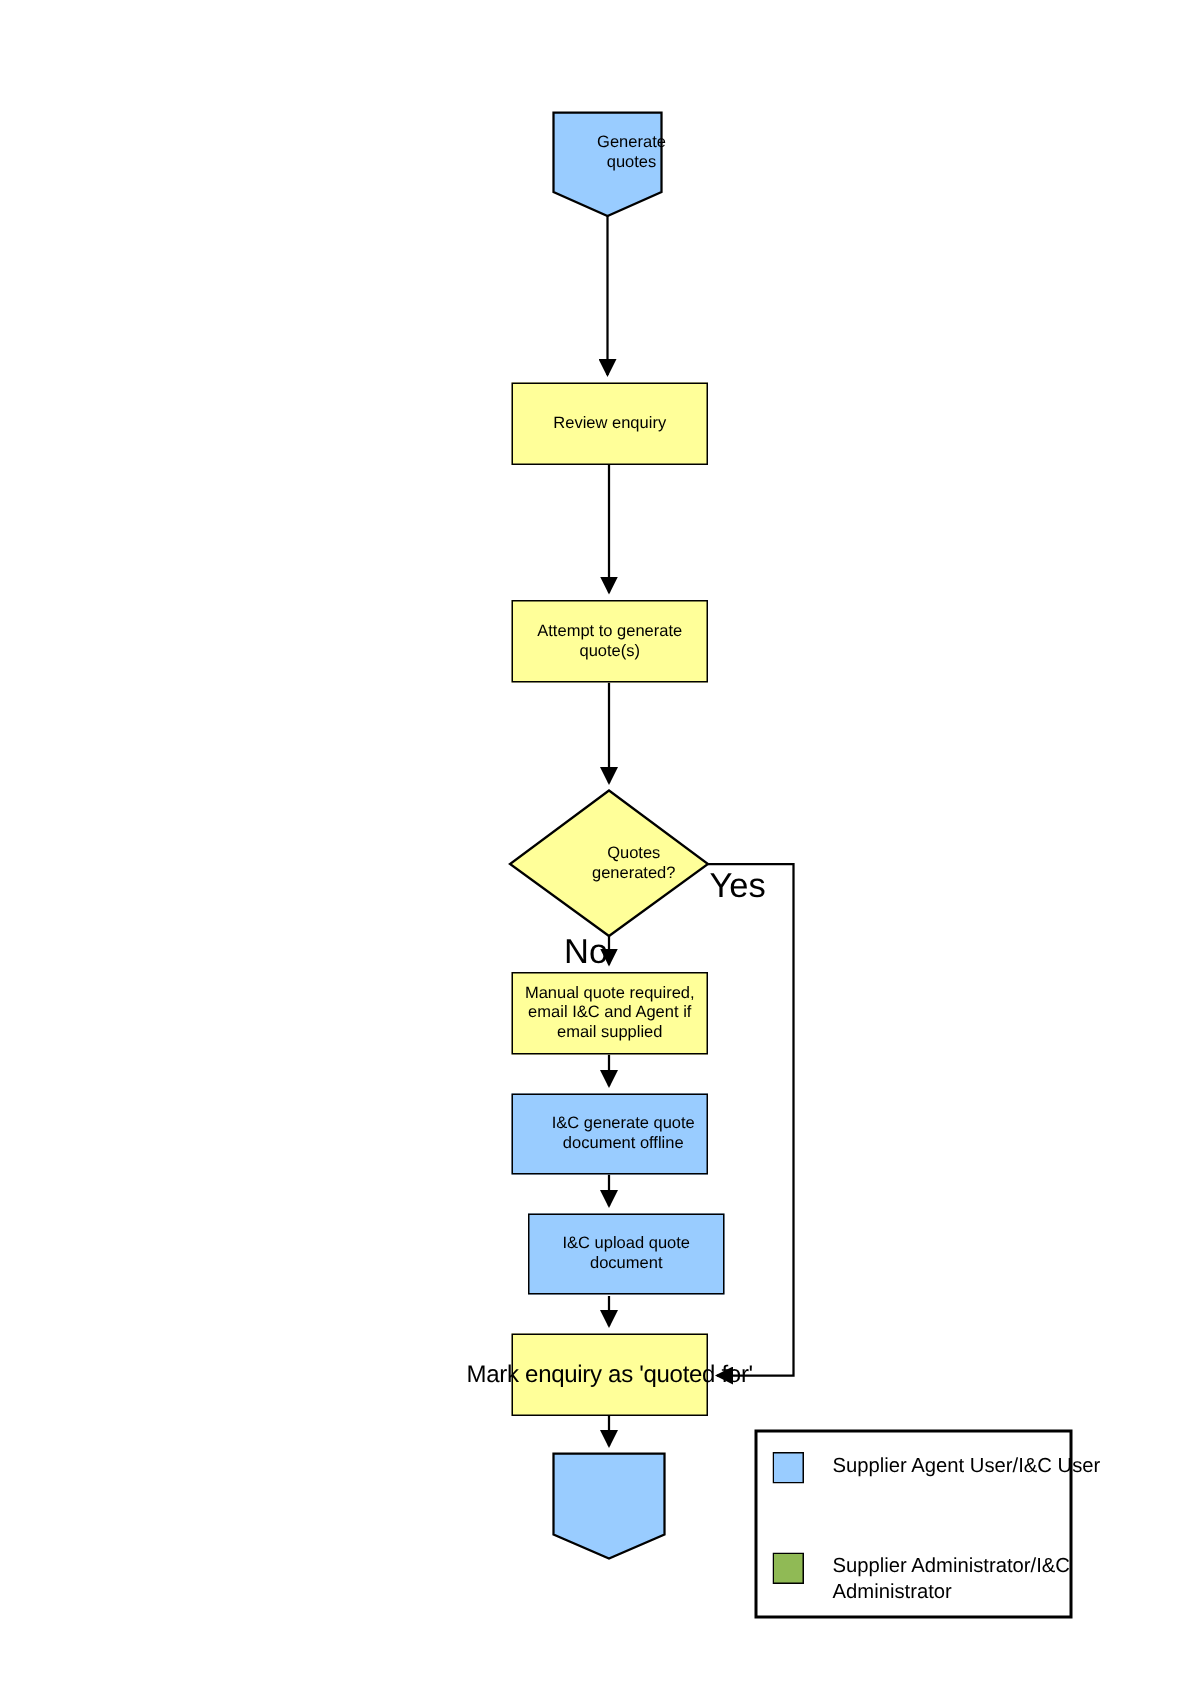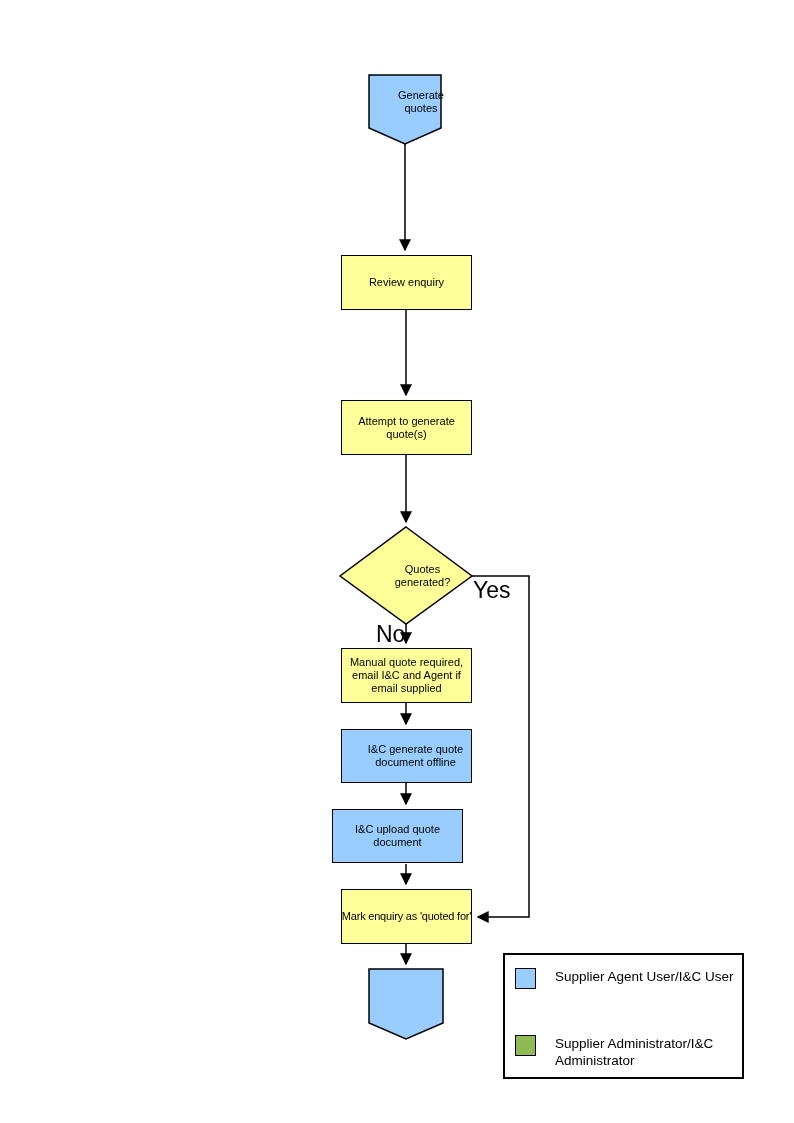--- a/index.html
+++ b/index.html
@@ -45,21 +45,21 @@
   .nowrap { white-space: nowrap; }
   .branch-label {
     position: absolute;
     font-size: 23px;
     line-height: 23px;
     color: #000000;
   }
   .legend {
     position: absolute;
     left: 503px; top: 953px;
-    width: 241px; height: 126px;
+    width: 212px; height: 126px;
     border: 2px solid #000000;
     background: #ffffff;
   }
   .legend-row {
     position: absolute;
     left: 10px;
     display: flex;
     align-items: flex-start;
   }
   .legend-swatch {
@@ -118,25 +118,25 @@
   </div>
 
   <div class="node-box fill-yellow" style="left:341px; top:648px; width:131px; height:55px;">
     <span>Manual quote required, email I&amp;C and Agent if email supplied</span>
   </div>
 
   <div class="node-box fill-blue" style="left:341px; top:729px; width:131px; height:54px;padding-left:20px;">
     <span>I&amp;C generate quote document offline</span>
   </div>
 
-  <div class="node-box fill-blue" style="left:332px; top:809px; width:131px; height:54px;">
+  <div class="node-box fill-blue" style="left:352px; top:809px; width:131px; height:54px;">
     <span>I&amp;C upload quote document</span>
   </div>
 
-  <div class="node-box fill-yellow" style="left:341px; top:889px; width:131px; height:55px; font-size:11px; letter-spacing:-0.2px; padding:12px;">
+  <div class="node-box fill-yellow" style="left:341px; top:889px; width:131px; height:55px; font-size:16px; letter-spacing:-0.2px; padding:12px;">
     <span class="nowrap">Mark enquiry as 'quoted for'</span>
   </div>
 
   <div class="branch-label" style="left:473px; top:579px;">Yes</div>
 
   <div class="branch-label" style="left:376px; top:623px;">No</div>
 
   <div class="legend">
 
     <div class="legend-row" style="top:13px;">

